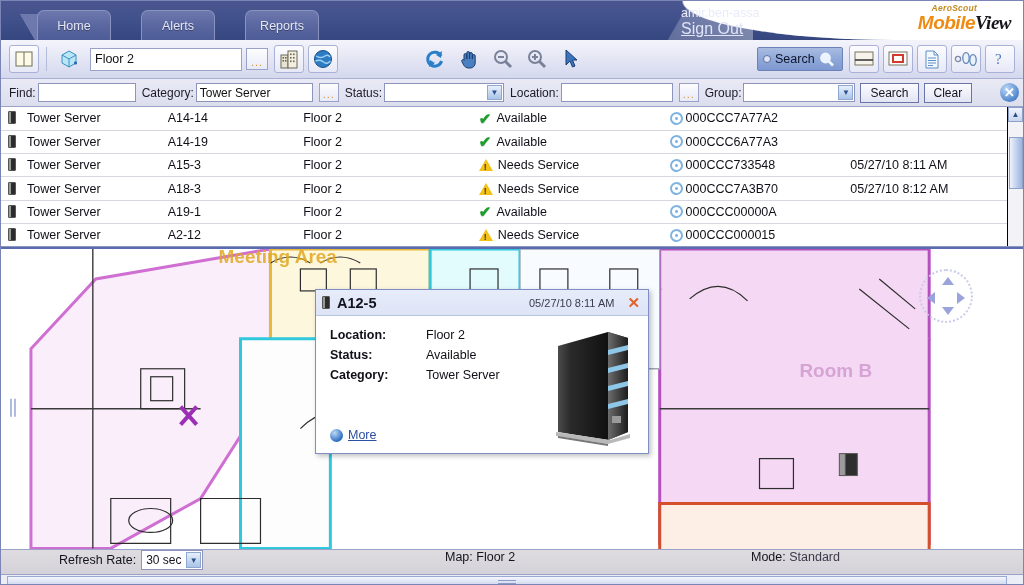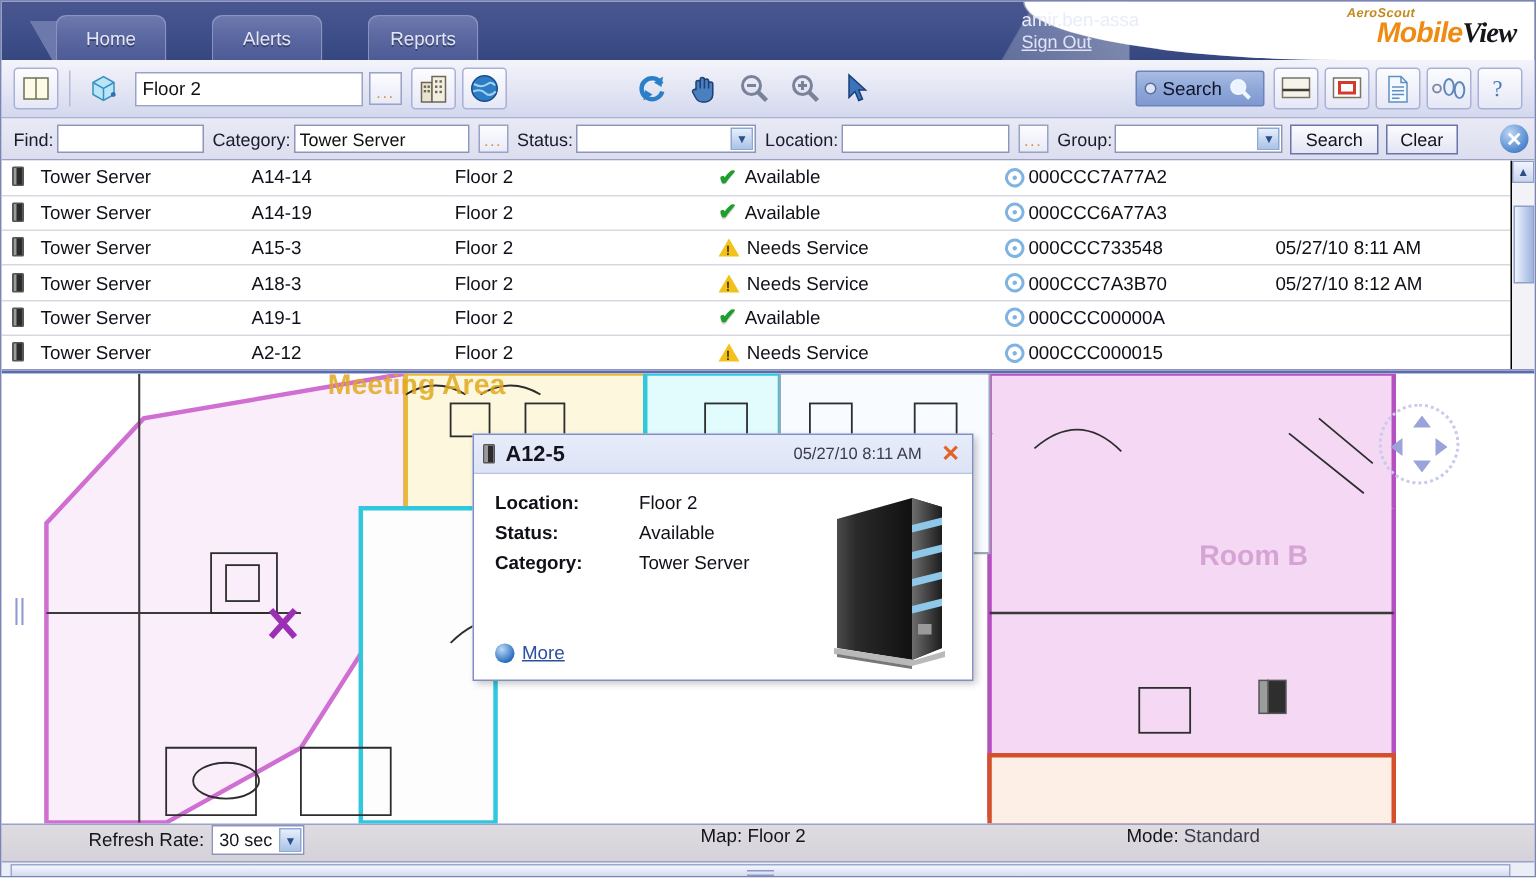--- a/index.html
+++ b/index.html
@@ -88,26 +88,26 @@
     color: #e9ecfa;
     font-size: 12.5px;
     line-height: 15px;
     text-align: left;
     z-index: 4;
   }
   .user-block .signout {
     color: #dfe4f8;
     text-decoration: underline;
     cursor: pointer;
-    font-size: 12px;
+    font-size: 16px;
   }
   .logo {
     position: absolute;
     right: 12px; top: 2px;
-    text-align: left;
+    text-align: center;
     z-index: 5;
   }
   .logo-top {
     font-size: 8.5px;
     color: #c28a1f;
     font-style: italic;
     font-weight: bold;
     letter-spacing: .3px;
   }
   .logo-main {
@@ -474,21 +474,21 @@
     cursor: pointer;
   }
   .sb-sel .arrow {
     position:absolute; right:1px; top:1px;
     width: 15px;height:16px;
     background: linear-gradient(to bottom,#e8effb,#a9c3e8);
     border: 1px solid #8fa8cf;
     display:flex;align-items:center;justify-content:center;
     font-size:8px;color:#2b4f8a;
   }
-  .sb-mid { position:absolute; left:466px; }
+  .sb-mid { position:absolute; left:444px; }
   .sb-right { position:absolute; left:750px; }
   .sb-right .val { color:#3a3a4a; }
   .hscroll {
     position: absolute;
     left: 0; right: 0; bottom: 0;
     height: 11px;
     background: #eceef7;
     border-top: 1px solid #9aa2c7;
   }
   .hs-thumb {

